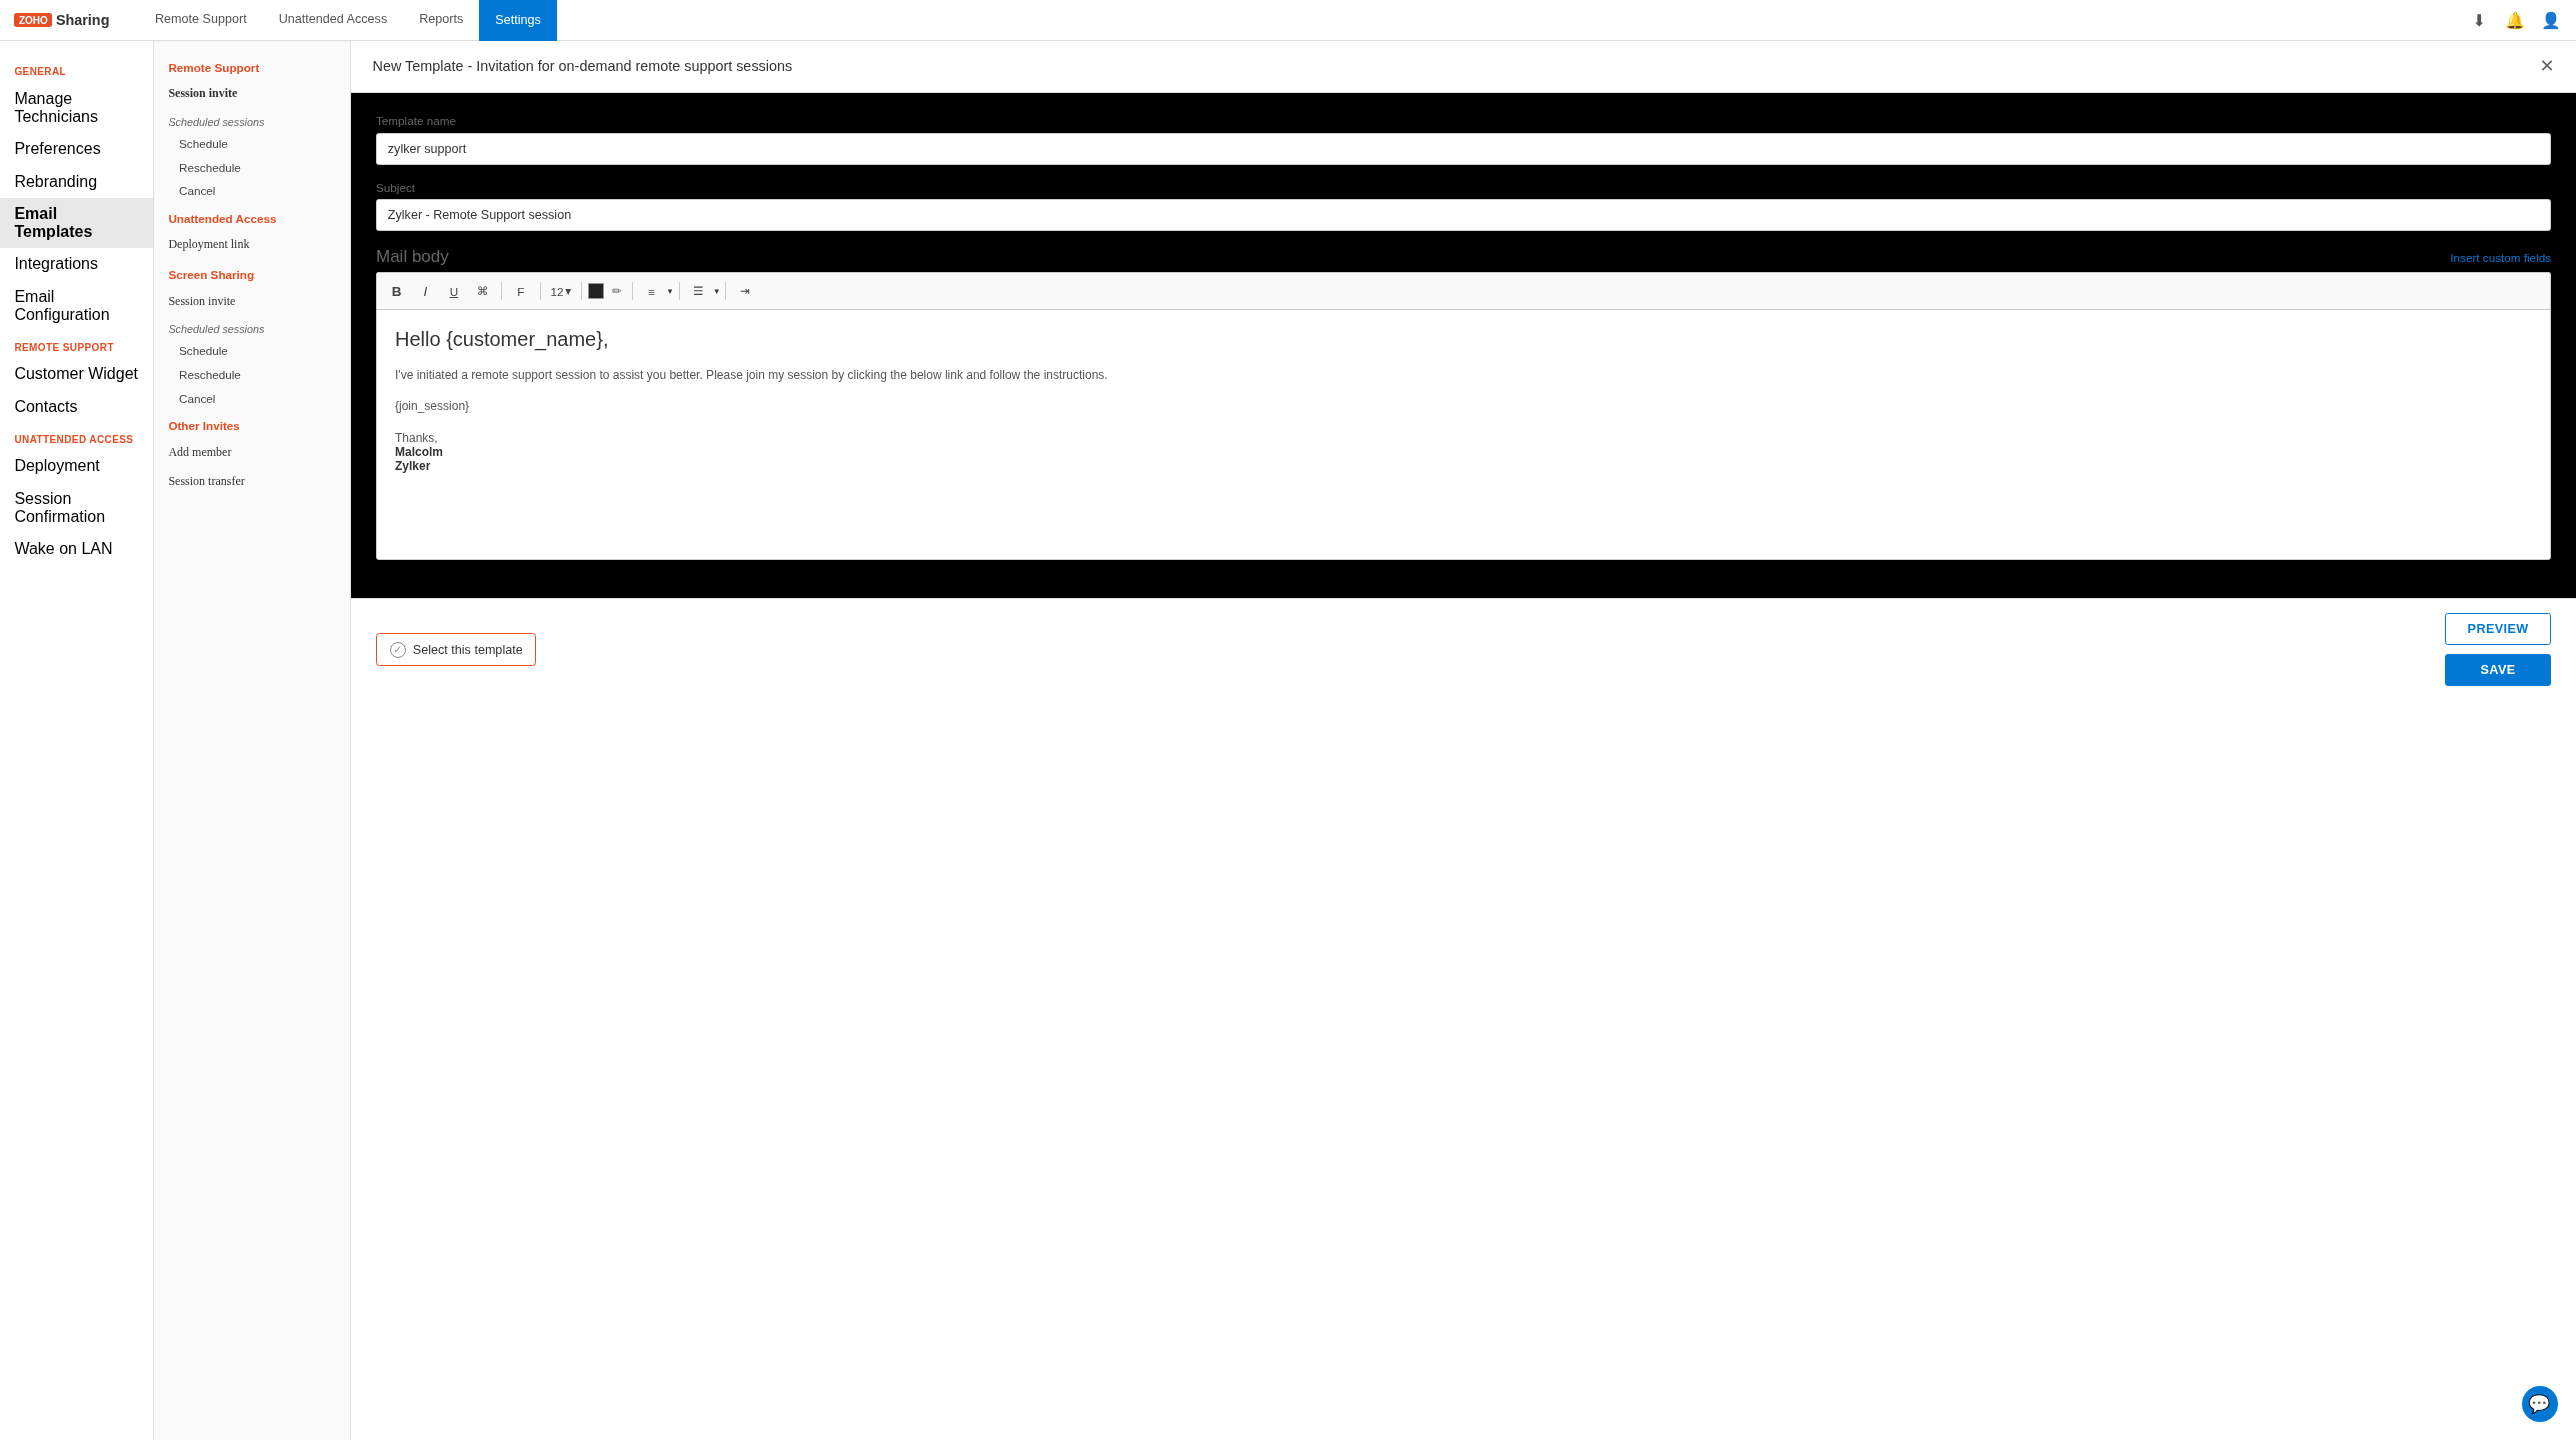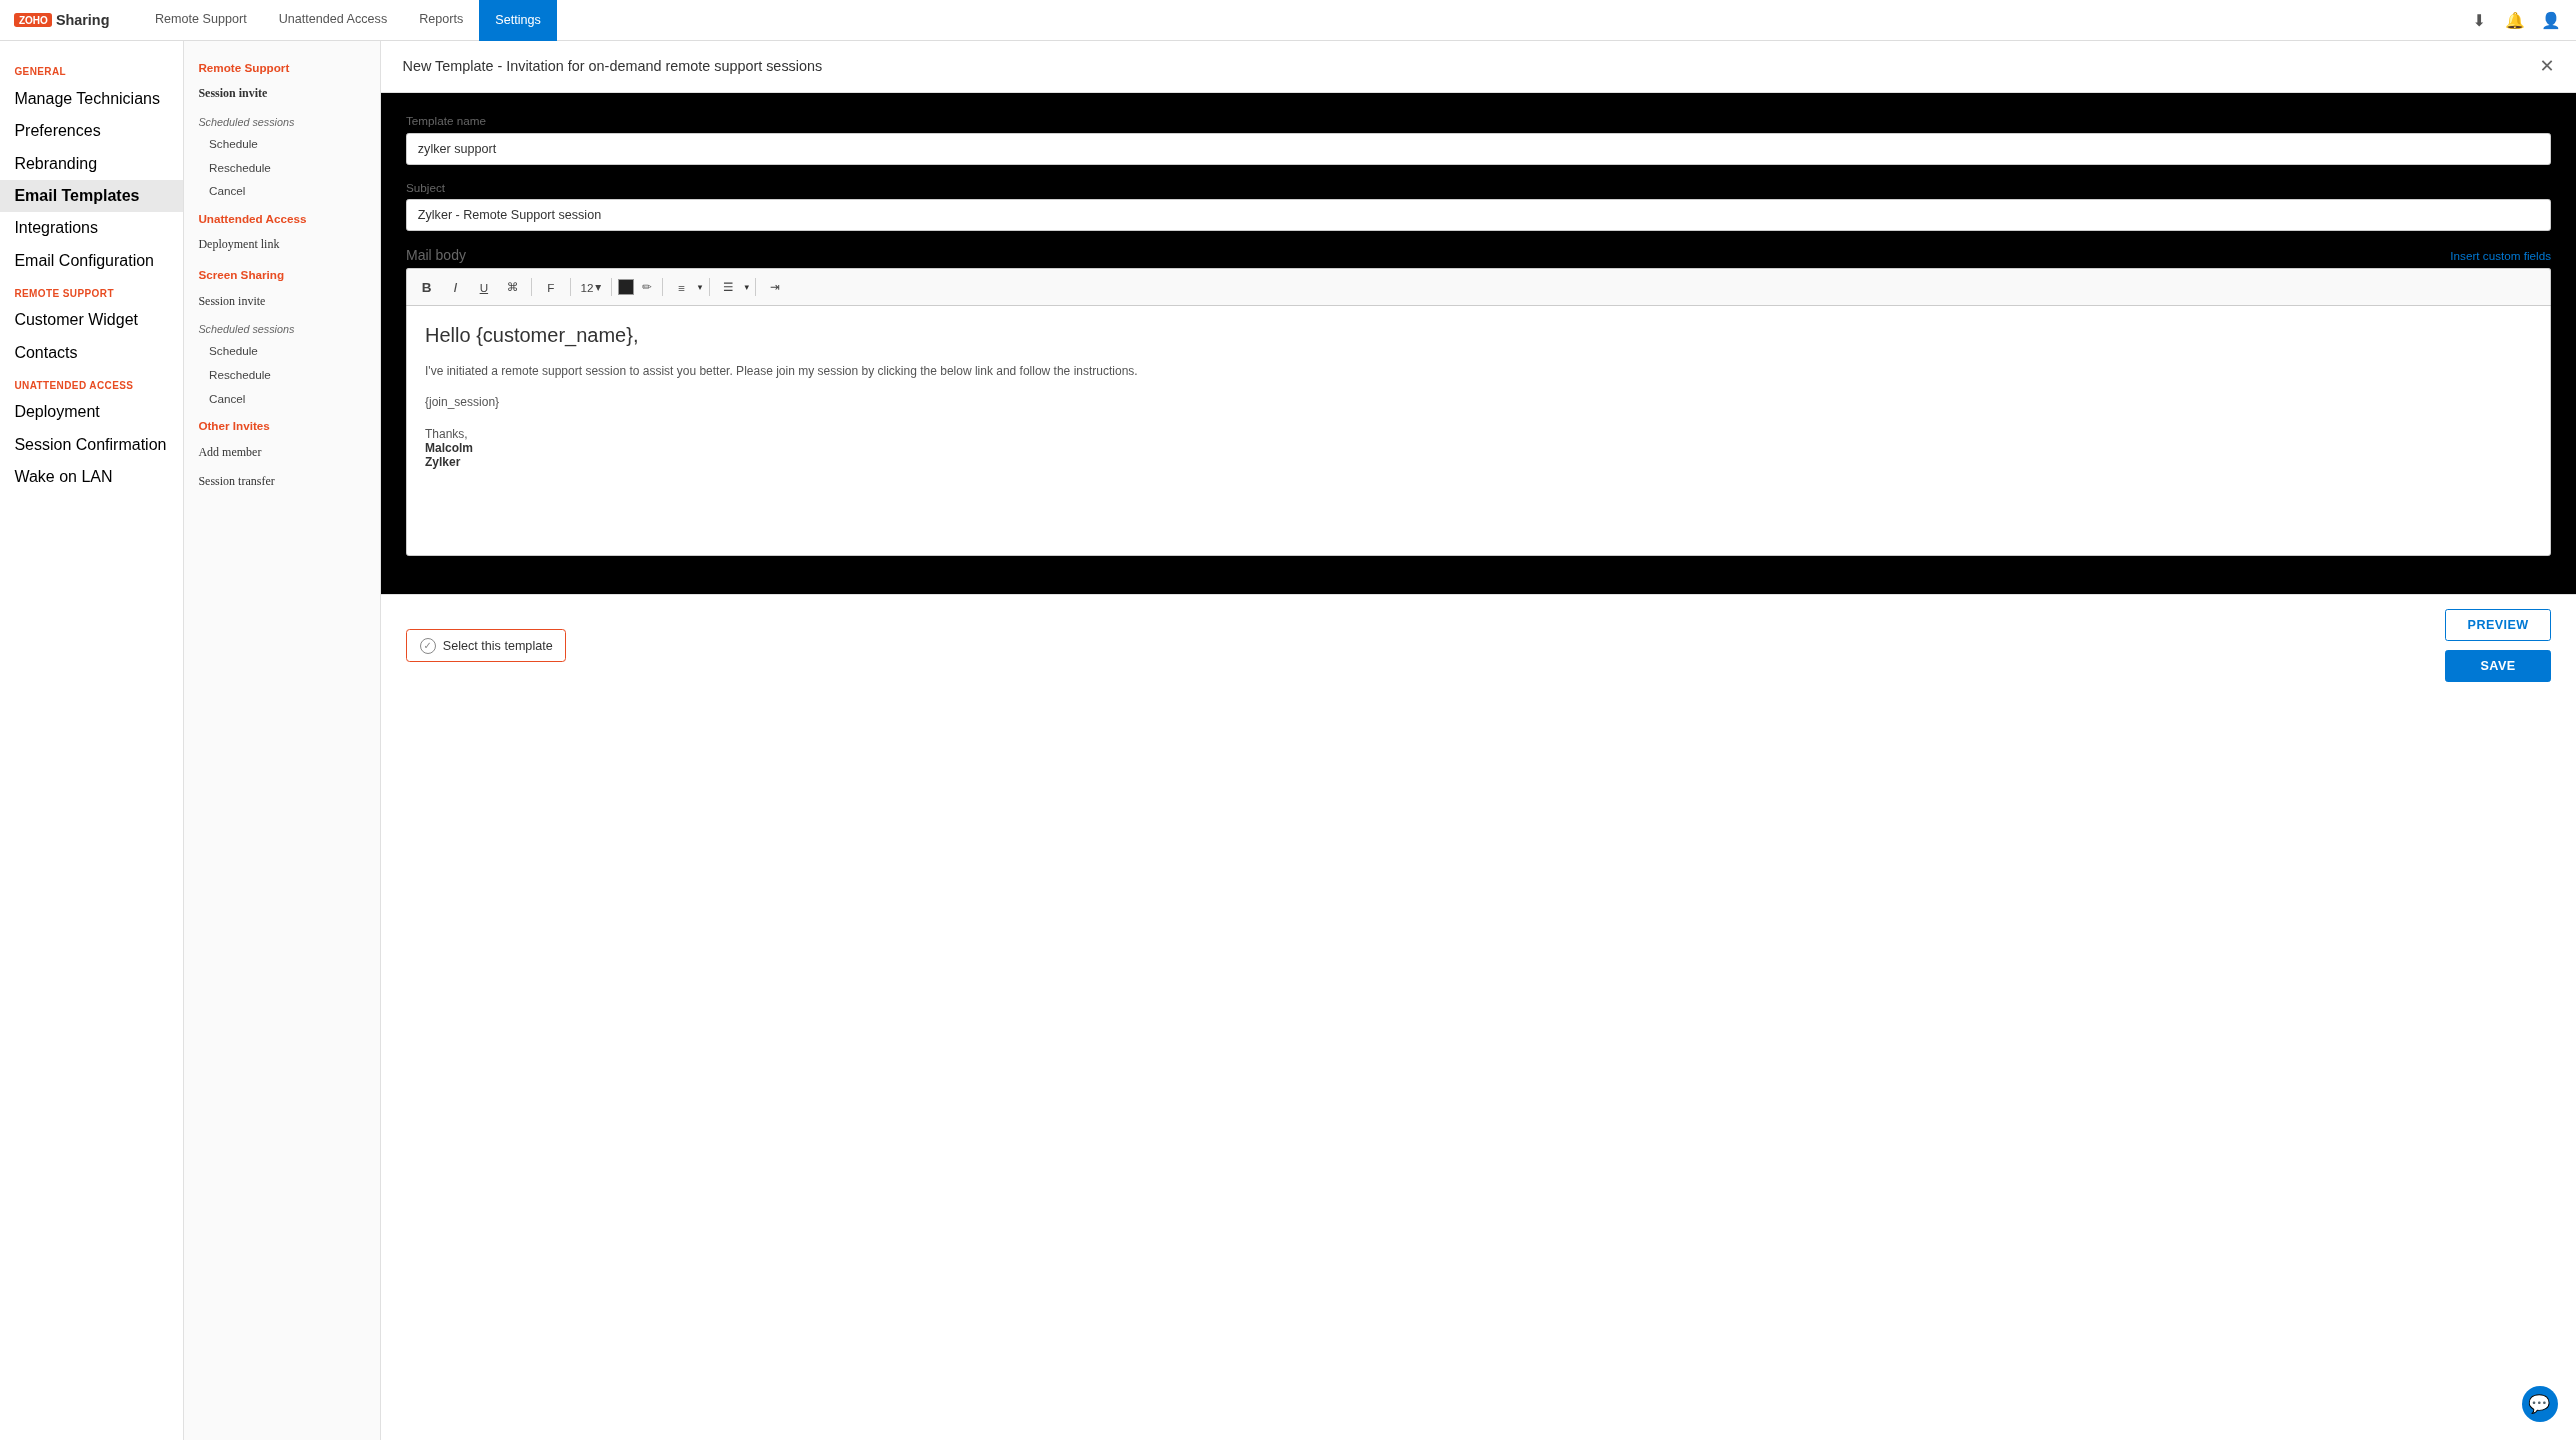--- a/index.html
+++ b/index.html
@@ -13,21 +13,21 @@
     .nav-items { display: flex; align-items: center; flex: 1; gap: 0; }
     .nav-item { padding: 0 16px; height: 41px; display: flex; align-items: center; cursor: pointer; font-size: 12.6px; color: #555; border-bottom: 2.7px solid transparent; }
     .nav-item.active { background: #0078d4; color: #fff; border-bottom: none; }
     .nav-right { display: flex; align-items: center; gap: 14.4px; margin-left: auto; }
     .nav-icon { width: 21.5px; height: 21.5px; display: flex; align-items: center; justify-content: center; cursor: pointer; color: #555; font-size: 16px; }
 
     
     .main-layout { display: flex; height: calc(100vh - 41px); }
 
     
-    .left-sidebar { width: 184px; background: #fff; border-right: 0.9px solid #e0e0e0; overflow-y: auto; padding: 14.4px 0; flex-shrink: 0; }
+    .left-sidebar { width: 154px; background: #fff; border-right: 0.9px solid #e0e0e0; overflow-y: auto; padding: 14.4px 0; flex-shrink: 0; }
     .sidebar-section-title { font-size: 10px; font-weight: bold; color: #e84c22; padding: 10.8px 14.4px 5.4px; letter-spacing: 0.4px; }
     .sidebar-item { padding: 7.2px 14.4px; cursor: pointer; font-size: 16px; color: #000000; }
     .sidebar-item.active { background: #e8e8e8; font-weight: 600; }
 
     
     .mid-sidebar { width: 197px; background: #fafafa; border-right: 0.9px solid #e0e0e0; overflow-y: auto; padding: 10.8px 0; flex-shrink: 0; }
     .mid-section-title { font-size: 11.7px; font-weight: 600; color: #e84c22; padding: 9px 14.4px 5.4px; }
     .mid-item { padding: 7.2px 14.4px; cursor: pointer; font-size: 12px; color: #333; font-weight: 500; font-family: Liberation Serif, serif; }
     .mid-item.bold { font-weight: 700; }
     .mid-sub-title { font-size: 10.8px; color: #666; font-style: italic; padding: 7.2px 14.4px 3.6px; }
@@ -41,21 +41,21 @@
     .template-header { display: flex; align-items: center; justify-content: space-between; padding: 14.4px 21.5px; border-bottom: 0.9px solid #e0e0e0; background: #fff; }
     .template-header-title { font-size: 14.4px; font-weight: 500; color: #333; }
     .close-btn { font-size: 18px; cursor: pointer; color: #666; background: none; border: none; }
 
     .template-body { padding: 21.5px 25px; }
     .field-group { margin-bottom: 16px; }
     .field-label { font-size: 11.7px; color: #666; margin-bottom: 5.4px; }
     .field-input { width: 100%; border: 0.9px solid #ccc; border-radius: 2.7px; padding: 8px 10.8px; font-size: 12.6px; color: #333; outline: none; }
 
     .mail-body-header { display: flex; justify-content: space-between; align-items: center; margin-bottom: 5.4px; }
-    .mail-body-label { font-size: 14px; color: #666; text-align: right; }
+    .mail-body-label { font-size: 17px; color: #666; text-align: right; }
     .insert-custom-fields { font-size: 11.7px; color: #0078d4; cursor: pointer; }
 
     
     .editor-toolbar { display: flex; align-items: center; gap: 3.6px; padding: 5.4px 7.2px; border: 0.9px solid #ccc; border-bottom: none; border-radius: 2.7px 2.7px 0 0; background: #f9f9f9; flex-wrap: wrap; }
     .toolbar-btn { width: 25px; height: 25px; display: flex; align-items: center; justify-content: center; cursor: pointer; border: none; background: none; font-size: 11.7px; color: #444; border-radius: 1.8px; }
     .toolbar-btn.bold-btn { font-weight: 900; font-size: 13.5px; }
     .toolbar-btn.italic-btn { font-style: italic; font-size: 13.5px; }
     .toolbar-sep { width: 0.9px; height: 18px; background: #ccc; margin: 0 2.7px; }
     .toolbar-font-size { display: flex; align-items: center; gap: 1.8px; padding: 0 3.6px; font-size: 11.7px; color: #444; cursor: pointer; }
     .toolbar-color-box { width: 16px; height: 16px; background: #222; border: 0.9px solid #999; cursor: pointer; }

